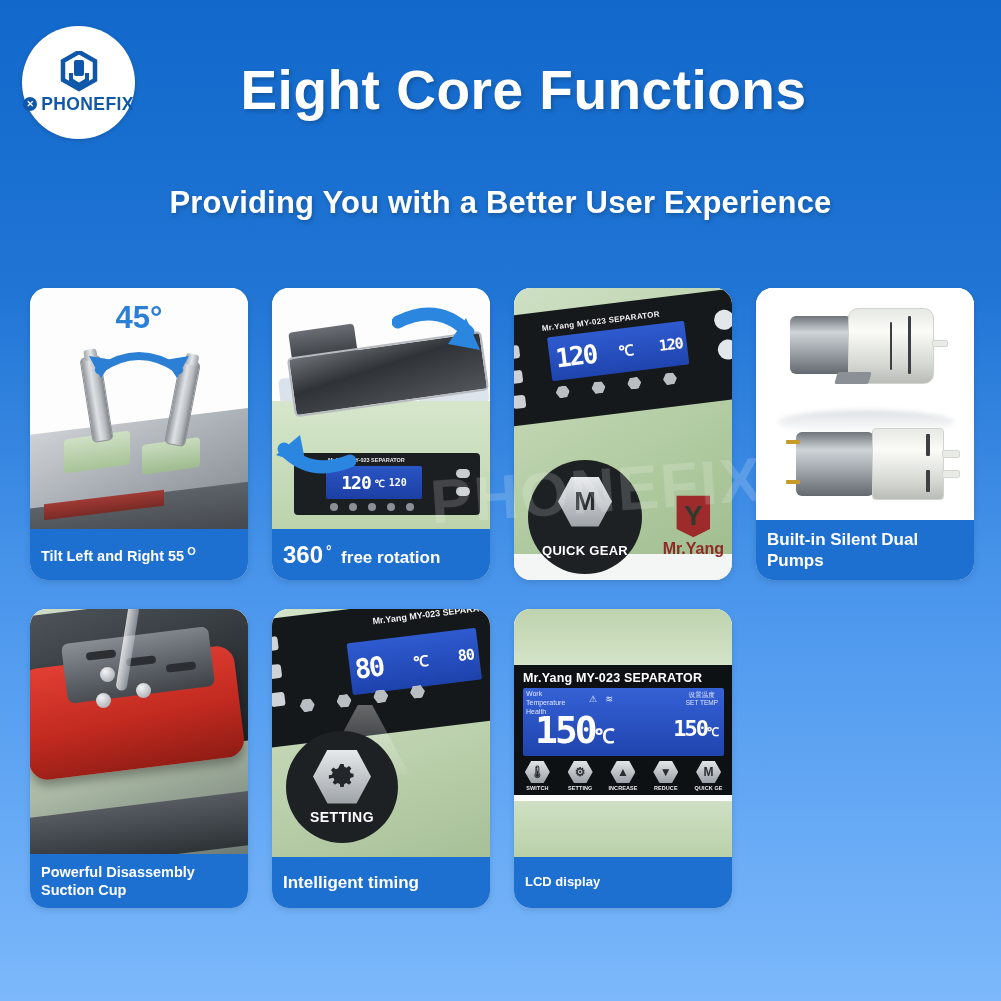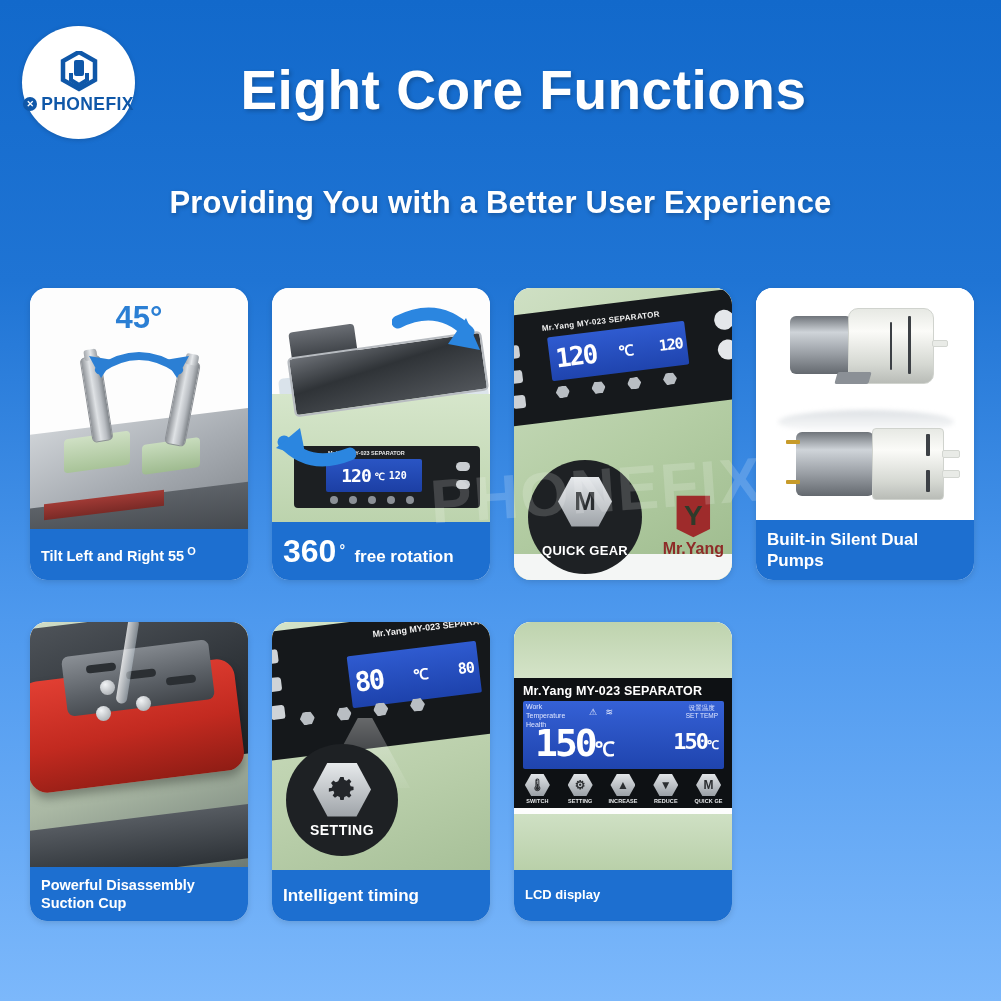--- a/index.html
+++ b/index.html
@@ -45,21 +45,21 @@
     position:absolute; left:430px; top:455px;
     font-size:62px; font-weight:bold; color:rgba(255,255,255,.17);
     letter-spacing:2px; pointer-events:none; white-space:nowrap;
     transform:rotate(-4deg); z-index:6;
   }
 
   
   #feature-grid {
     position:absolute; left:30px; top:288px; width:946px;
     display:grid; grid-template-columns:repeat(4, 218px);
-    grid-template-rows:292px 299px; gap:42px 24px;
+    grid-template-rows:292px 299px; gap:29px 24px;
   }
   .feature-card {
     background:#ffffff; border-radius:17px; overflow:hidden;
     display:flex; flex-direction:column;
     box-shadow:0 2px 6px rgba(0,0,0,.13);
     position:relative;
   }
   .card-media { flex:1 1 auto; position:relative; overflow:hidden; background:#fdfdfd; }
   .card-label {
     background:#1d6fd0; color:#ffffff;
@@ -444,21 +444,21 @@
         </svg>
       </span>
       <span class="arrow-blue" style="left:4px; bottom:48px;">
         <svg width="80" height="54" viewBox="0 0 80 54">
           <path d="M74 38 Q34 54 8 26" fill="none" stroke="#2b86e0" stroke-width="13" stroke-linecap="round"></path>
           <path d="M24 12 L0 32 L30 42 Z" fill="#2b86e0"></path>
         </svg>
       </span>
     </div>
     <div class="card-label mid">
-      <span><span style="font-size:32px">360</span><span class="deg" style="font-size:14px">°</span>&nbsp;&nbsp;<span>free rotation</span></span>
+      <span><span style="font-size:24px">360</span><span class="deg" style="font-size:14px">°</span>&nbsp;&nbsp;<span>free rotation</span></span>
     </div>
   </div>
 
   <div class="feature-card c3">
     <div class="card-media">
       <div class="bg-green"></div>
       <div class="whitestrip"></div>
       <div class="brand">
         <div class="mark"></div>
         <div class="name">Mr.Yang</div>

